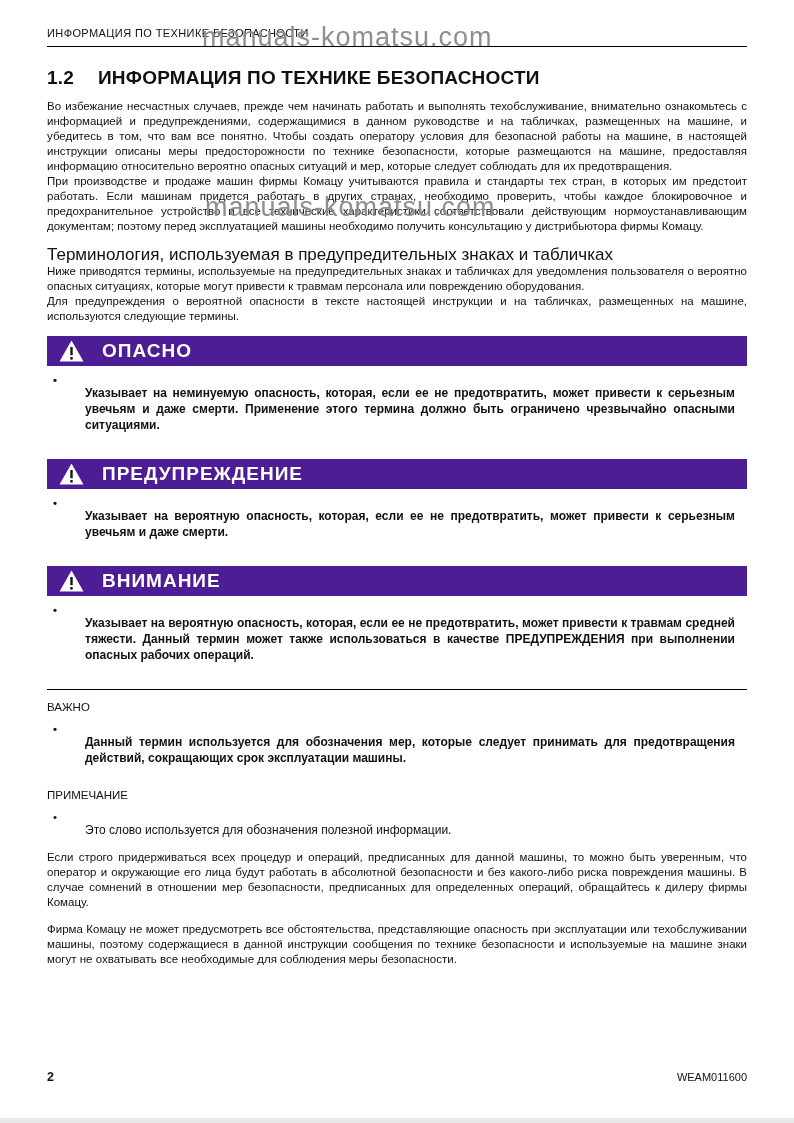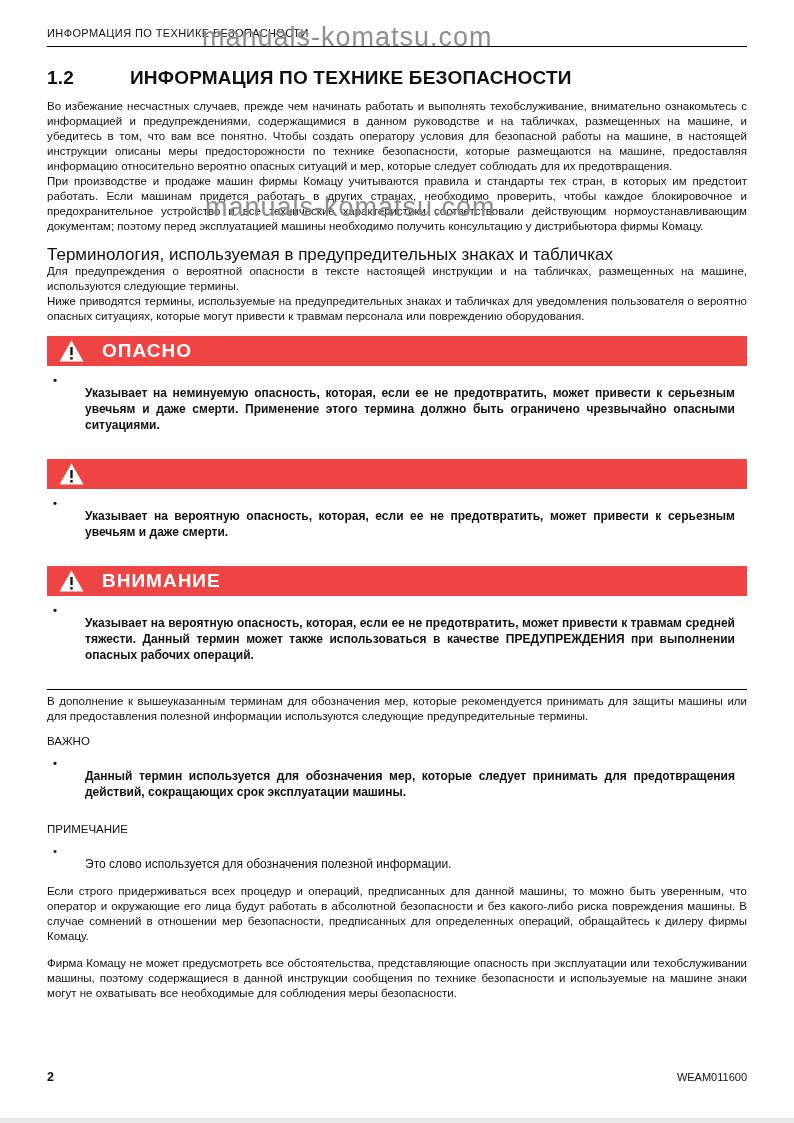--- a/index.html
+++ b/index.html
@@ -34,21 +34,21 @@
   }
   .head-rule {
     border: none;
     border-top: 1.5px solid #000;
     margin: 7px 0 0 0;
   }
 
   .section-title {
     display: flex;
     align-items: flex-end;
-    gap: 56px;
+    gap: 24px;
     margin: 20px 0 10px 0;
     font-size: 19px;
     font-weight: 700;
     letter-spacing: 0.2px;
   }
 
   p.body {
     margin: 0;
     font-size: 11.5px;
     line-height: 15px;
@@ -65,21 +65,21 @@
   h3.term-label {
     margin: 10px 0 2px 0;
     font-size: 11.5px;
     font-weight: 400;
     line-height: 15px;
   }
 
   .warn-banner {
     margin-top: 14px;
     height: 30px;
-    background: #ef4444;
+    background: #4c1d95;
     display: flex;
     align-items: center;
     gap: 18px;
     padding-left: 12px;
     box-sizing: border-box;
   }
   .warn-banner.first { margin-top: 12px; }
   .warn-icon { display: inline-flex; align-items: center; }
   .warn-label {
     color: #ffffff;
@@ -142,22 +142,22 @@
 
   <h1 class="section-title">
     <span>1.2</span>
     <span>ИНФОРМАЦИЯ ПО ТЕХНИКЕ БЕЗОПАСНОСТИ</span>
   </h1>
 
   <p class="body">Во избежание несчастных случаев, прежде чем начинать работать и выполнять техобслуживание, внимательно ознакомьтесь с информацией и предупреждениями, содержащимися в данном руководстве и на табличках, размещенных на машине, и убедитесь в том, что вам все понятно. Чтобы создать оператору условия для безопасной работы на машине, в настоящей инструкции описаны меры предосторожности по технике безопасности, которые размещаются на машине, предоставляя информацию относительно вероятно опасных ситуаций и мер, которые следует соблюдать для их предотвращения.</p>
   <p class="body">При производстве и продаже машин фирмы Комацу учитываются правила и стандарты тех стран, в которых им предстоит работать. Если машинам придется работать в других странах, необходимо проверить, чтобы каждое блокировочное и предохранительное устройство и все технические характеристики соответствовали действующим нормоустанавливающим документам; поэтому перед эксплуатацией машины необходимо получить консультацию у дистрибьютора фирмы Комацу.</p>
 
   <h2 class="subhead">Терминология, используемая в предупредительных знаках и табличках</h2>
+  <p class="body">Ниже приводятся термины, используемые на предупредительных знаках и табличках для уведомления пользователя о вероятно опасных ситуациях, которые могут привести к травмам персонала или повреждению оборудования.</p>
   <p class="body">Для предупреждения о вероятной опасности в тексте настоящей инструкции и на табличках, размещенных на машине, используются следующие термины.</p>
-  <p class="body">Ниже приводятся термины, используемые на предупредительных знаках и табличках для уведомления пользователя о вероятно опасных ситуациях, которые могут привести к травмам персонала или повреждению оборудования.</p>
 
   <div class="warn-banner first">
     <span class="warn-icon">
       <svg width="25" height="22" viewBox="0 0 25 22" aria-hidden="true">
         <path d="M12.5 0.5 L24.5 21.5 L0.5 21.5 Z" fill="#ffffff"></path>
         <rect x="11.3" y="7" width="2.4" height="8.2" fill="#161616"></rect>
         <rect x="11.3" y="17" width="2.4" height="2.6" fill="#161616"></rect>
       </svg>
     </span>
     <span class="warn-label">ОПАСНО</span>
@@ -168,20 +168,21 @@
   </div>
 
   <div class="warn-banner">
     <span class="warn-icon">
       <svg width="25" height="22" viewBox="0 0 25 22" aria-hidden="true">
         <path d="M12.5 0.5 L24.5 21.5 L0.5 21.5 Z" fill="#ffffff"></path>
         <rect x="11.3" y="7" width="2.4" height="8.2" fill="#161616"></rect>
         <rect x="11.3" y="17" width="2.4" height="2.6" fill="#161616"></rect>
       </svg>
     </span>
+    <span class="warn-label">ПРЕДУПРЕЖДЕНИЕ</span>
   </div>
   <div class="bullet bold">
     <span class="marker">•</span>
     <p>Указывает на вероятную опасность, которая, если ее не предотвратить, может привести к серьезным увечьям и даже смерти.</p>
   </div>
 
   <div class="warn-banner">
     <span class="warn-icon">
       <svg width="25" height="22" viewBox="0 0 25 22" aria-hidden="true">
         <path d="M12.5 0.5 L24.5 21.5 L0.5 21.5 Z" fill="#ffffff"></path>
@@ -191,21 +192,20 @@
     </span>
     <span class="warn-label">ВНИМАНИЕ</span>
   </div>
   <div class="bullet bold">
     <span class="marker">•</span>
     <p>Указывает на вероятную опасность, которая, если ее не предотвратить, может привести к травмам средней тяжести. Данный термин может также использоваться в качестве ПРЕДУПРЕЖДЕНИЯ при выполнении опасных рабочих операций.</p>
   </div>
 
   <hr class="mid-rule">
 
-  <p class="body">В дополнение к вышеуказанным терминам для обозначения мер, которые рекомендуется принимать для защиты машины или для предоставления полезной информации используются следующие предупредительные термины.</p>
 
   <h3 class="term-label">ВАЖНО</h3>
   <div class="bullet bold">
     <span class="marker">•</span>
     <p>Данный термин используется для обозначения мер, которые следует принимать для предотвращения действий, сокращающих срок эксплуатации машины.</p>
   </div>
 
   <h3 class="term-label">ПРИМЕЧАНИЕ</h3>
   <div class="bullet">
     <span class="marker">•</span>

